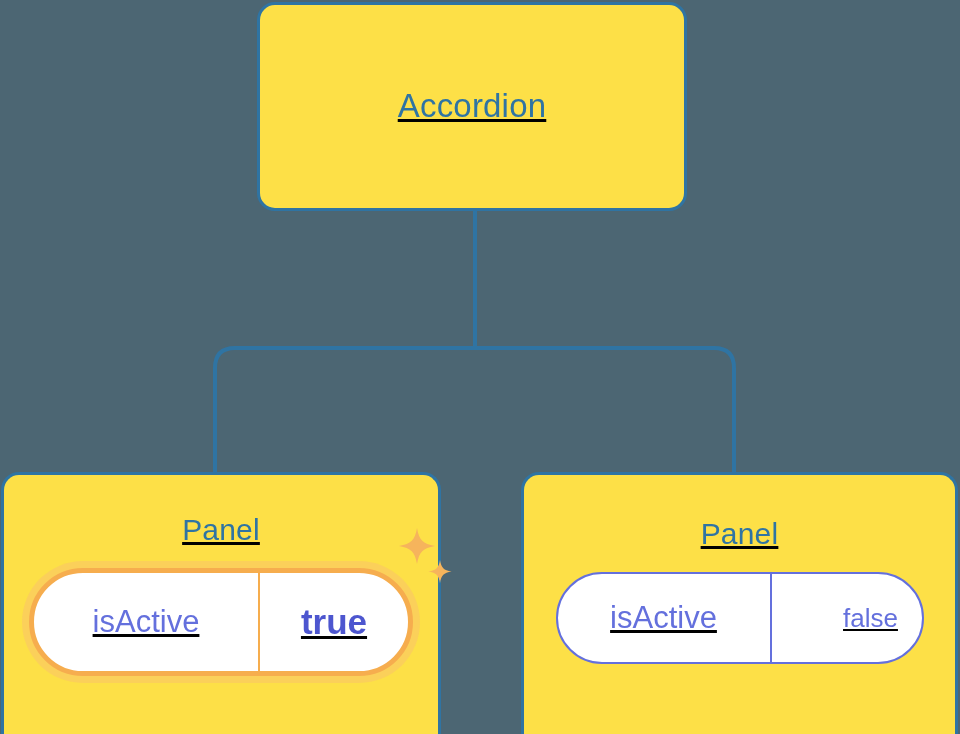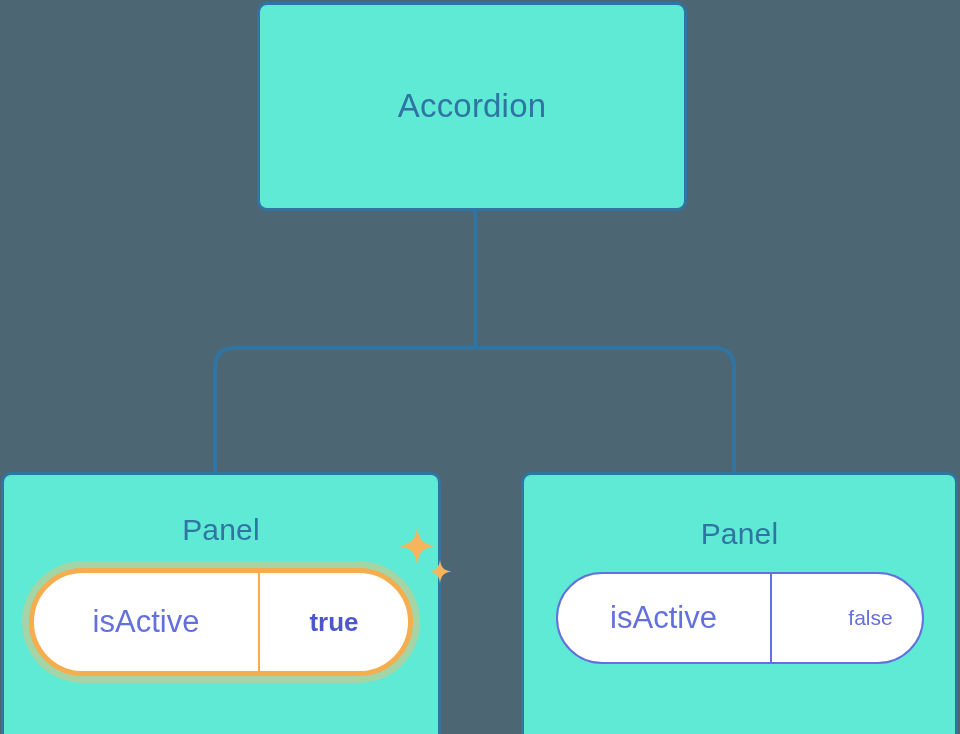--- a/index.html
+++ b/index.html
@@ -29,26 +29,27 @@
     position: absolute;
     left: 0; top: 0;
     width: 960px;
     height: 734px;
     pointer-events: none;
   }
 
   
   .node-card {
     position: absolute;
-    background: #5eead4;
+    background: #fde047;
     border: 3px solid #2f74a3;
-    border-radius: 10px;
+    border-radius: 18px;
     display: flex;
     flex-direction: column;
     align-items: center;
+    text-decoration: underline;
   }
 
   #node-accordion {
     left: 257px;
     top: 2px;
     width: 430px;
     height: 209px;
     justify-content: center;
   }
 
@@ -120,42 +121,42 @@
   }
   .prop-pill.plain .prop-key {
     width: 214px;
     font-size: 31px;
     color: #6470dd;
     font-weight: 400;
     border-right: 2px solid #6470dd;
   }
   .prop-pill.plain .prop-val {
     width: 150px;
-    font-size: 21px;
+    font-size: 26px;
     color: #6470dd;
     font-weight: 400;
     padding-left: 48px;
   }
 
   
   .prop-pill.highlight {
     border: 5px solid #f6ad4e;
     height: 108px;
     box-shadow: 0 0 0 7px rgba(249, 189, 113, 0.45);
   }
   .prop-pill.highlight .prop-key {
     width: 226px;
     font-size: 31px;
     color: #6470dd;
     font-weight: 400;
     border-right: 2px solid #f6ad4e;
   }
   .prop-pill.highlight .prop-val {
     width: 148px;
-    font-size: 26px;
+    font-size: 35px;
     color: #4d56cf;
     font-weight: 700;
   }
 
   
   .sparkles {
     position: absolute;
     right: -44px;
     top: -42px;
     width: 64px;

